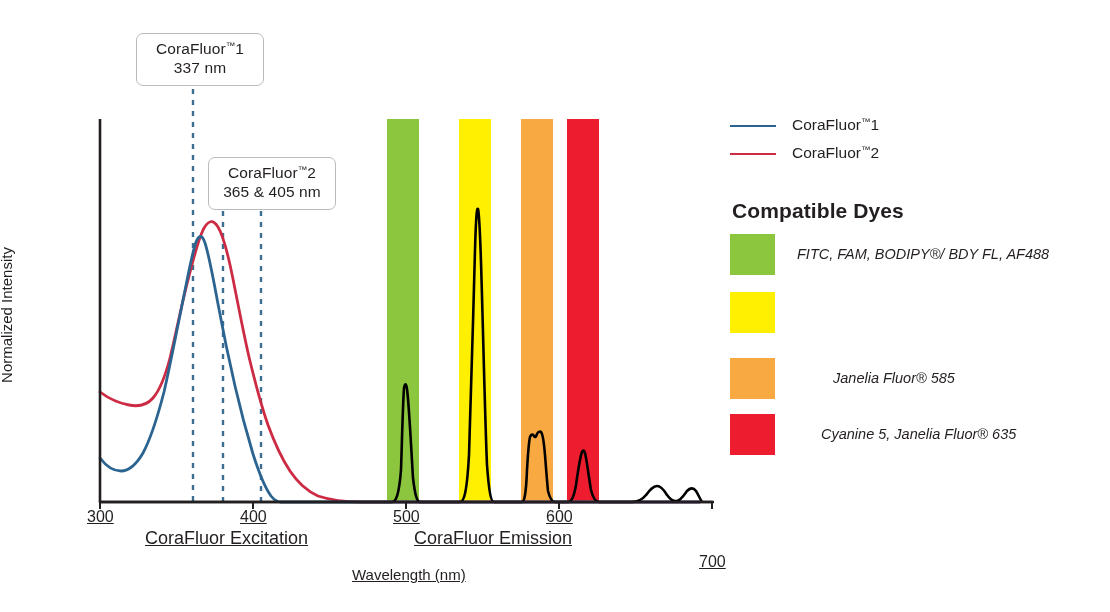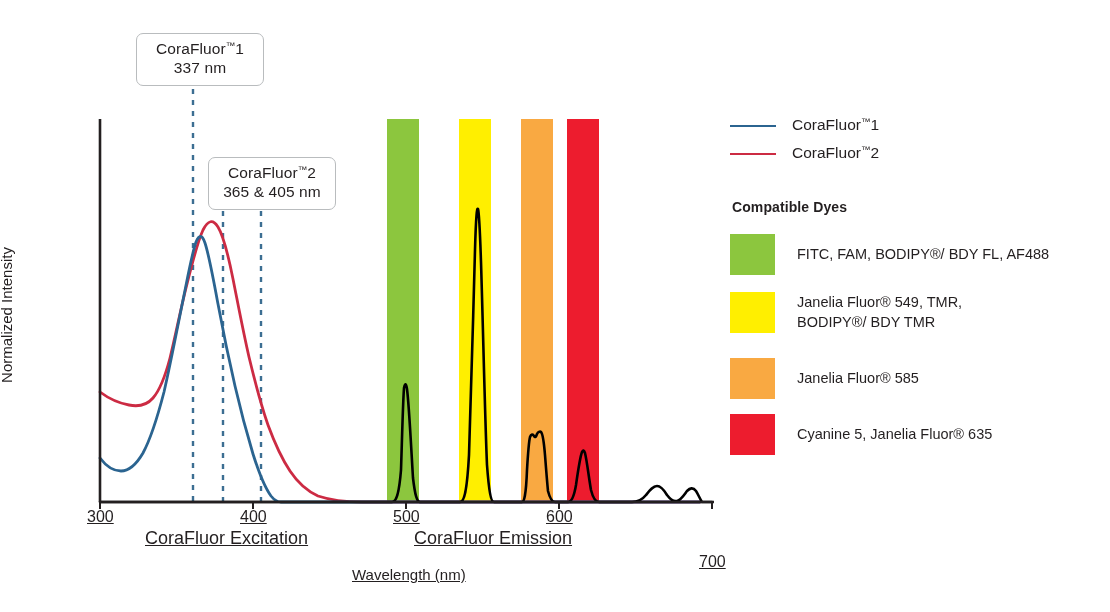--- a/index.html
+++ b/index.html
@@ -129,21 +129,21 @@
   }
   .curve-name sup.tm {
     font-size: .62em;
     vertical-align: 0.55em;
   }
 
   #dyes-heading {
     position: absolute;
     left: 2px;
     top: 199px;
-    font-size: 14px;
+    font-size: 21px;
     font-weight: bold;
     color: #231f20;
     letter-spacing: .1px;
   }
 
   .dye-list {
     position: absolute;
     left: 0;
     top: 234px;
     width: 380px;
@@ -157,20 +157,21 @@
   .dye-swatch {
     width: 45px;
     height: 41px;
     flex: 0 0 45px;
     margin-right: 22px;
   }
   .dye-label {
     font-size: 14.5px;
     color: #231f20;
     line-height: 1.33;
+    font-style: italic;
   }
 </style>
 </head>
 <body>
 
 <div id="figure">
 
   <div class="plot-wrap">
 
     <svg class="plot" width="740" height="612" viewBox="0 0 740 612">
@@ -314,34 +315,30 @@
 
       <div class="dye-row" style="top:0px;">
         <span class="dye-swatch" style="background:#8CC63E;"></span>
         <span class="dye-label">
           <span>FITC, FAM, BODIPY®/ BDY FL, AF488</span>
         </span>
       </div>
 
       <div class="dye-row" style="top:58px;">
         <span class="dye-swatch" style="background:#FFEF00;"></span>
-        <span class="dye-label">
-          <span>Janelia Fluor® 549, TMR,</span><br>
-          <span>BODIPY®/ BDY TMR</span>
-        </span>
-      </div>
-
-      <div class="dye-row" style="top:124px;">
+      </div>
+
+      <div class="dye-row" style="top:124px;gap:36px;">
         <span class="dye-swatch" style="background:#F9A942;"></span>
         <span class="dye-label">
           <span>Janelia Fluor® 585</span>
         </span>
       </div>
 
-      <div class="dye-row" style="top:180px;">
+      <div class="dye-row" style="top:180px;gap:24px;">
         <span class="dye-swatch" style="background:#ED1C2E;"></span>
         <span class="dye-label">
           <span>Cyanine 5, Janelia Fluor® 635</span>
         </span>
       </div>
     </div>
   </div>
 
 </div>
 

